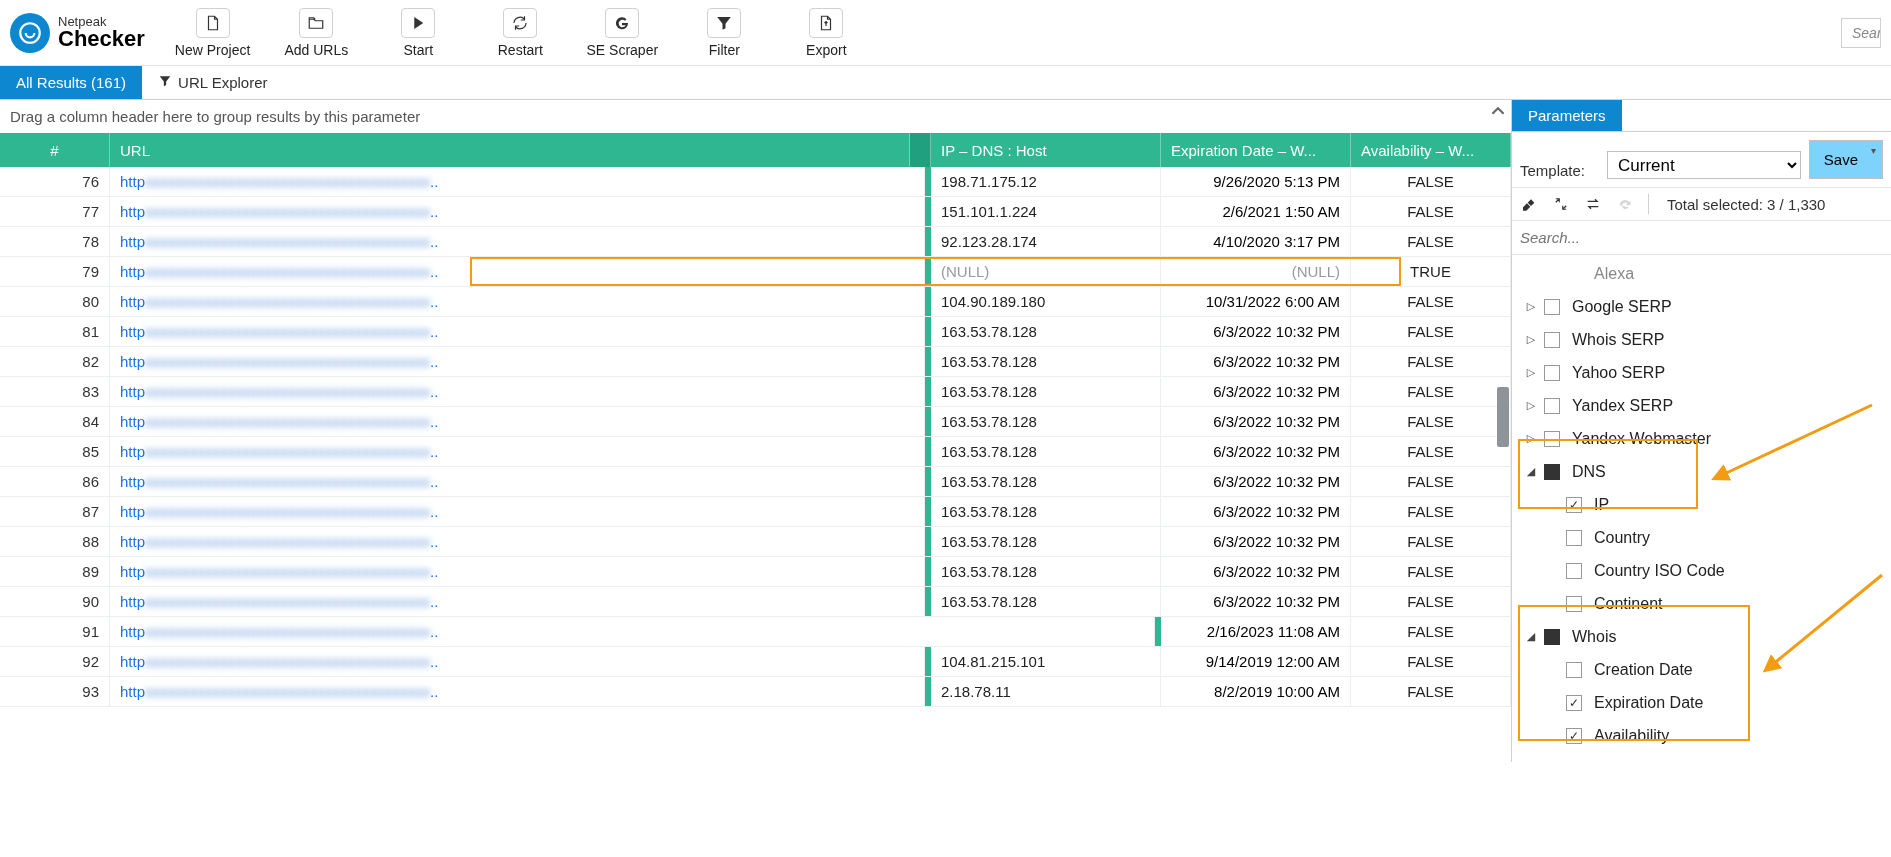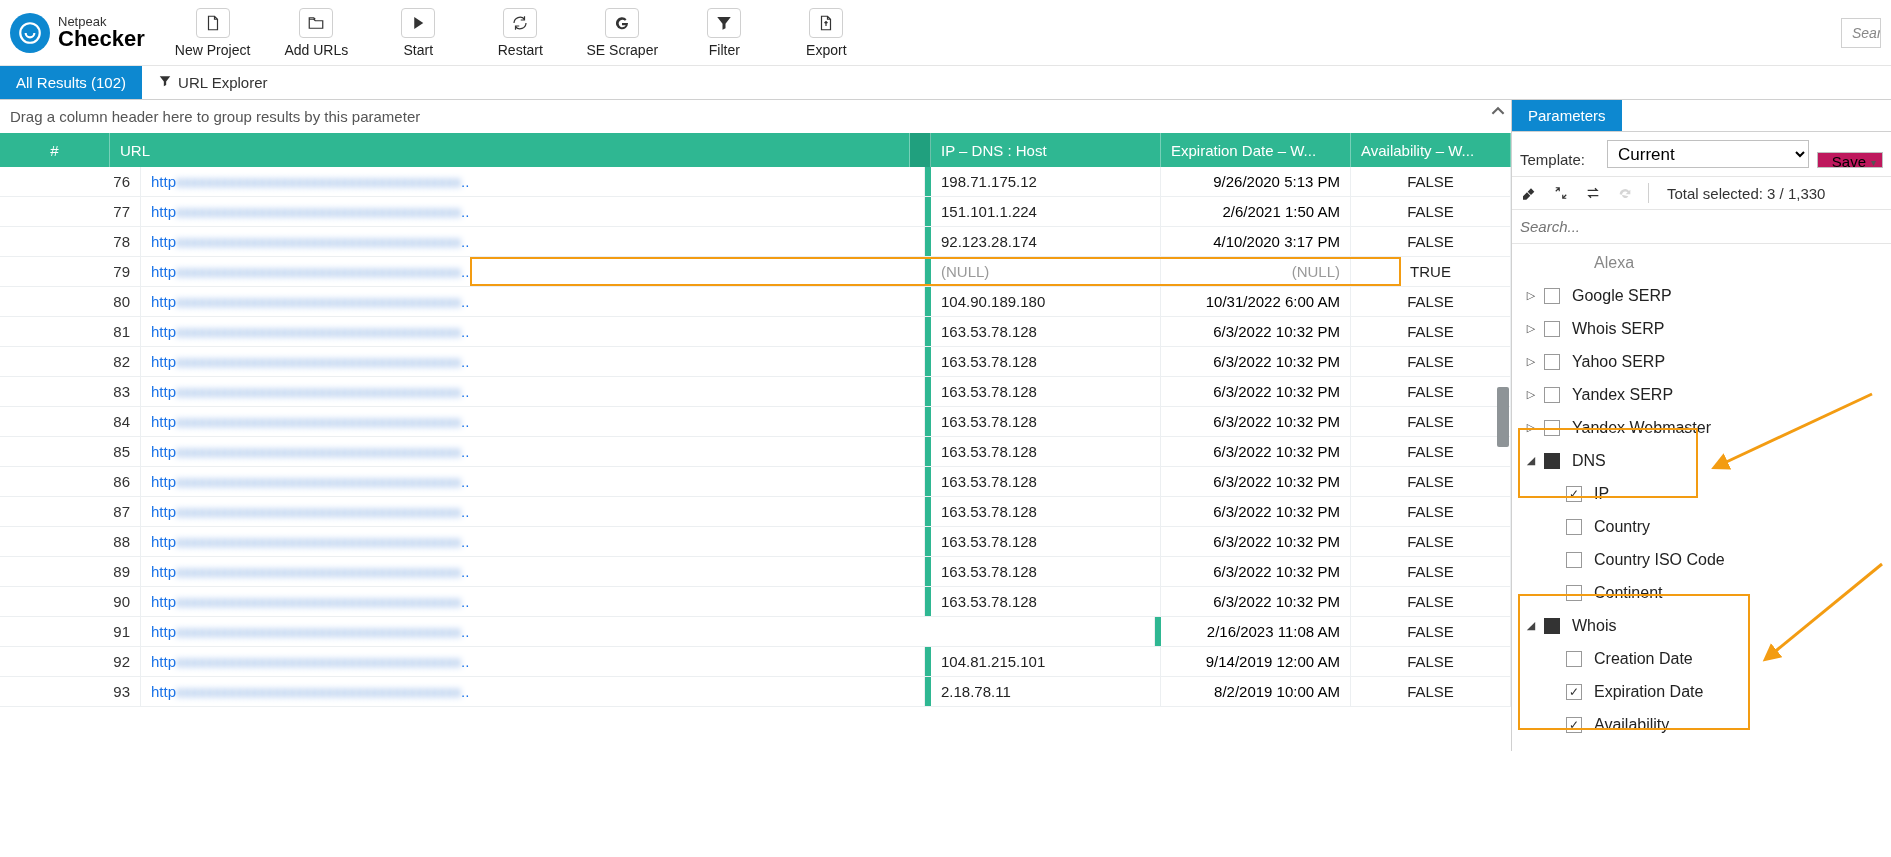--- a/index.html
+++ b/index.html
@@ -38,21 +38,21 @@
 
 .thead { display:flex; background:#2fb792; color:#fff; height:34px; align-items:stretch; font-size:15px; position:relative; }
 .thead .th { display:flex; align-items:center; padding:0 10px; border-right:1px solid rgba(255,255,255,0.35); }
 .col-num{ width:110px; justify-content:center; }
 .col-url{ flex:1 1 auto; min-width:200px; }
 .col-ip{ width:230px; }
 .col-exp{ width:190px; }
 .col-av{ width:160px; }
 .col-spacer{ width:6px; background:#20a07e; padding:0; border:none; }
 .table-body { flex:1 1 auto; overflow:hidden; position:relative; }
-.trow { display:flex; height:30px; align-items:stretch; border-bottom:1px solid #eceff1; font-size:15px;padding-left:31px; }
+.trow { display:flex; height:30px; align-items:stretch; border-bottom:1px solid #eceff1; font-size:15px; }
 .trow .td { display:flex; align-items:center; padding:0 10px; border-right:1px solid #eceff1; overflow:hidden; white-space:nowrap; text-overflow:ellipsis; }
 .td.col-num{ justify-content:flex-end; color:#333; }
 .td.col-url{ color:#1a73e8; }
 .td.col-url .prefix{ color:#1a73e8; }
 .td.col-url .blurred{ color:transparent; text-shadow:0 0 6px #5a8fd6; }
 .td.col-url .suffix{ color:#1a73e8; }
 .td.col-ip{ color:#222; }
 .td.col-exp{ justify-content:flex-end; color:#000000; }
 .td.col-av{ justify-content:center; color:#222; }
 .td.col-spacer{ background:#2fb792; padding:0; border:none; }
@@ -60,21 +60,21 @@
 .trow.highlight{ position:relative; }
 .trow.highlight::after{ content:""; position:absolute; left:470px; right:110px; top:0; bottom:0; border:2px solid #f39c12; pointer-events:none; }
 .vscroll-thumb{ position:absolute; right:2px; top:220px; width:12px; height:60px; background:#8e9497; border-radius:2px; }
 
 
 .paramtab { background:#0d88d0; color:#fff; display:inline-block; padding:7px 16px; font-size:15px; }
 .paramtabs-row{ border-bottom:1px solid #d0d0d0; }
 .tmpl-row{ display:flex; align-items:flex-end; padding:8px 8px; gap:8px; border-bottom:1px solid #e5e5e5; }
 .tmpl-row .lbl{ font-size:15px; }
 .tmpl-row select{ flex:1; height:28px; border:1px solid #c0c0c0; font-size:17px; padding:0 6px; background:#fff;margin-left:14px; }
-.tmpl-row .savebtn{ height:16px; border:1px solid #c0c0c0; background:#be185d; padding:0 16px 0 14px; font-size:15px; cursor:pointer; position:relative; }
+.tmpl-row .savebtn{ height:39px; border:1px solid #c0c0c0; background:#7dd3fc; padding:0 24px 0 14px; font-size:15px; cursor:pointer; position:relative; }
 .tmpl-row .savebtn::after{ content:"▾"; position:absolute; right:6px; top:4px; font-size:10px; color:#555; }
 
 .icon-row{ display:flex; align-items:center; padding:6px 8px; border-bottom:1px solid #e5e5e5; gap:14px; font-size:15px; }
 .icon-row .mini-icon{ width:18px; height:18px; display:flex; align-items:center; justify-content:center; color:#333; cursor:pointer; }
 .icon-row .divider{ width:1px; height:20px; background:#d0d0d0; }
 .icon-row .total-sel{ margin-left:4px; }
 
 .search-row{ padding:2px 8px; border-bottom:1px solid #e5e5e5; }
 .search-row input{ width:100%; border:none; outline:none; font-style:italic; padding:6px 0; font-size:15px; color:#666; }
 
@@ -166,21 +166,21 @@
             <path d="M6 3h8l4 4v14H6z M14 3v4h4 M10 12l2-2 2 2 M12 10v6"></path>
           </svg>
         </div>
         <div class="lbl">Export</div>
       </div>
     </div>
   <div class="searchbox">Searcl</div>
 </div>
 
 <div class="tabstrip">
-  <div class="tab active">All Results (102)</div>
+  <div class="tab active">All Results (161)</div>
   <div class="tab">
     <span class="filtic">
       <svg width="14" height="14" viewBox="0 0 24 24">
           <path d="M3 4h18l-7 9v6l-4 2v-8z" fill="#333"></path>
         </svg>
     </span>
     <span>URL Explorer</span>
   </div>
 </div>
 

